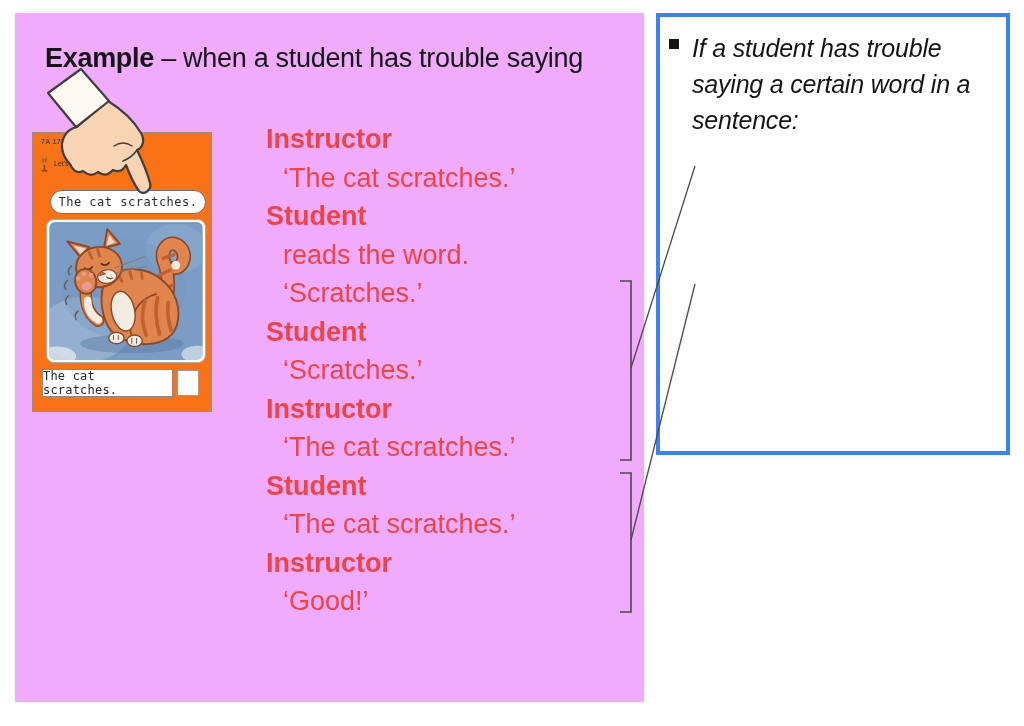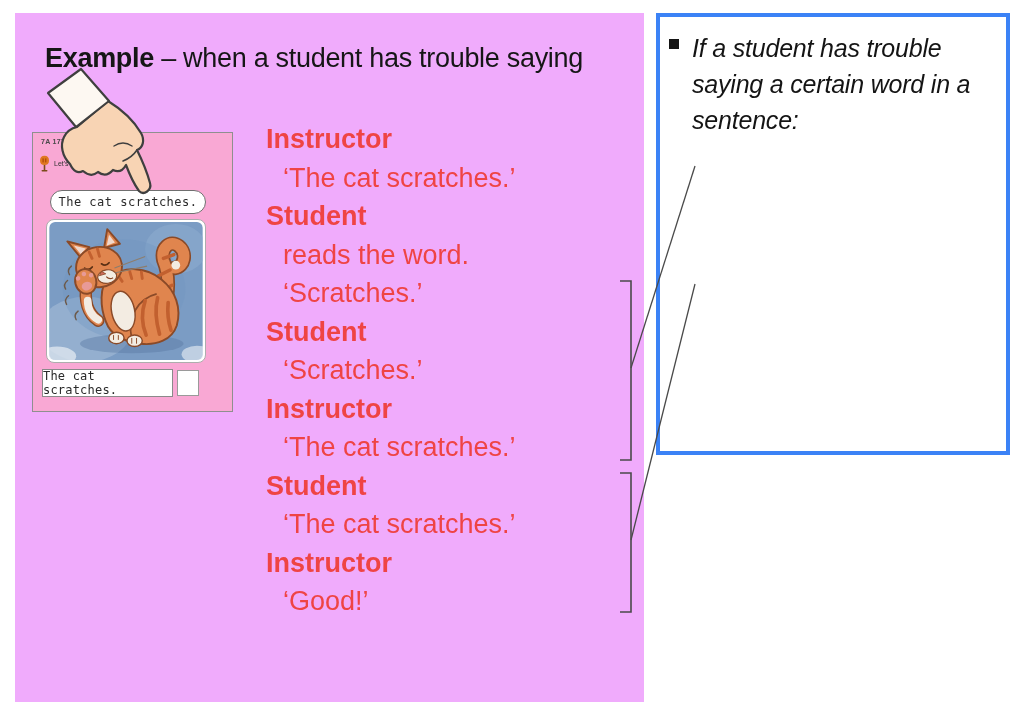--- a/index.html
+++ b/index.html
@@ -7,21 +7,21 @@
         font-family:"Liberation Sans","DejaVu Sans",sans-serif;color:#1b1b1b;}
 
   
   .example-panel{position:absolute;left:15px;top:13px;width:629px;height:689px;background:#f0abfc;}
 
   .title{position:absolute;left:30px;top:26px;font-size:27px;line-height:39px;letter-spacing:-0.3px;color:#161616;}
   .title .t-bold{font-weight:bold;}
   .title .line2{padding-left:134px;}
 
   
-  .card{position:absolute;left:32px;top:132px;width:201px;height:280px;background:#f9a8d4;
+  .card{position:absolute;left:32px;top:132px;width:180px;height:280px;background:#f97316;
         border:1px solid #8f8f8f;box-sizing:border-box;z-index:2;}
   .card-code{position:absolute;left:8px;top:5px;font-size:7px;font-weight:bold;color:#4a4a4a;letter-spacing:0.3px;}
   .card-icon{position:absolute;left:6px;top:22px;width:11px;height:17px;}
   .instr{position:absolute;font-size:7px;color:#333;}
   .instr.lead{left:21px;top:27px;}
   .instr.tail{left:101px;top:27px;}
   .pill{position:absolute;left:17px;top:57px;width:156px;height:24px;border:1.5px solid #6f6f6f;
         border-radius:13px;box-sizing:border-box;background:#fff;display:flex;align-items:center;justify-content:center;
         font-family:"DejaVu Sans Mono","Liberation Mono",monospace;font-size:12px;letter-spacing:0.5px;color:#2a2a2a;}
   .pic{position:absolute;left:13px;top:86px;width:160px;height:144px;border:1px solid #adadad;border-radius:8px;

